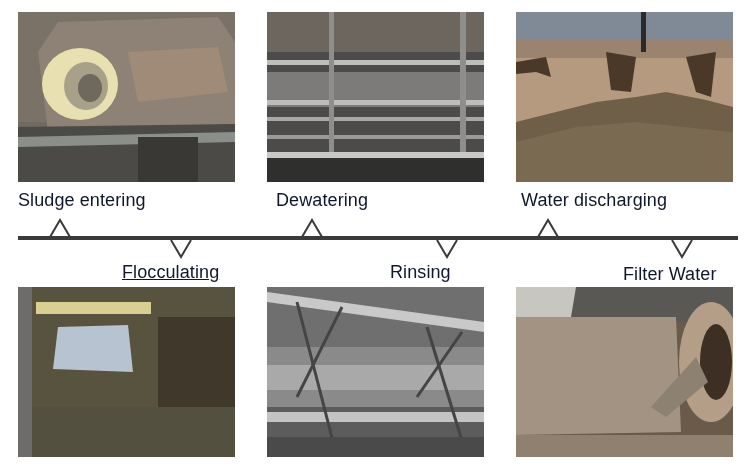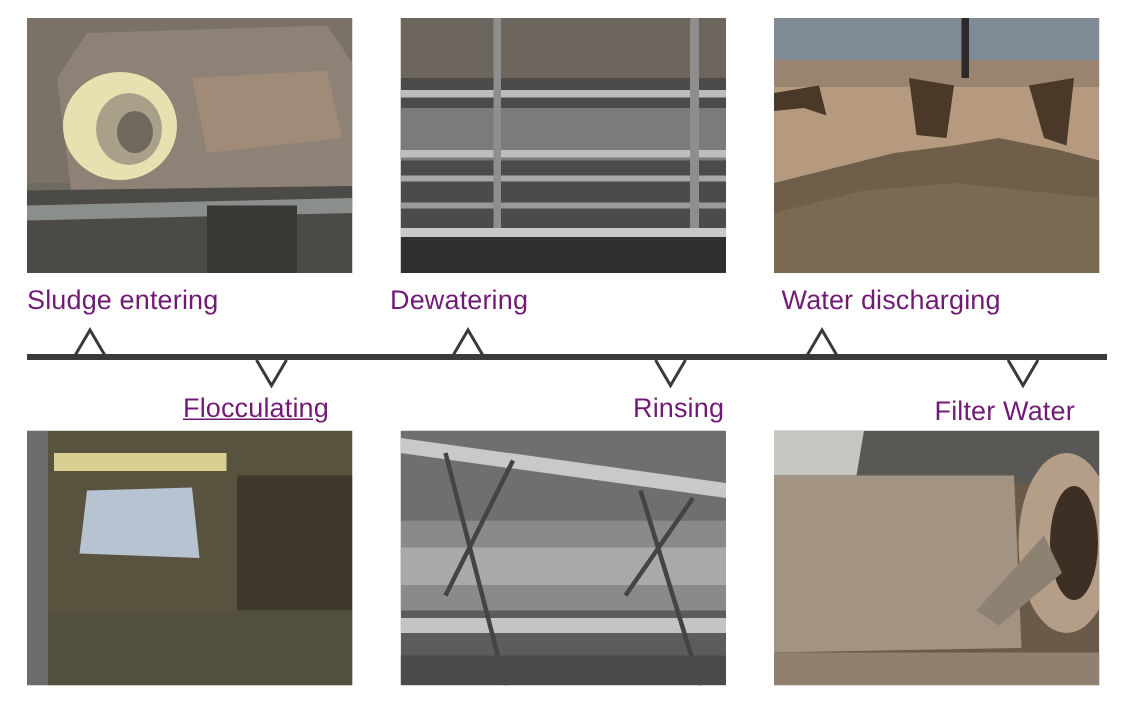--- a/index.html
+++ b/index.html
@@ -1,19 +1,19 @@
 <!DOCTYPE html>
 <html><head>
 <meta charset="utf-8">
 <style>
   html,body{margin:0;padding:0;background:#ffffff;}
   body{width:753px;height:473px;position:relative;overflow:hidden;font-family:"Liberation Sans","DejaVu Sans",sans-serif;}
   .photo{position:absolute;overflow:hidden;}
   .photo svg{display:block;width:100%;height:100%;}
-  .label{position:absolute;font-size:18px;color:#701a75;white-space:nowrap;letter-spacing:0.1px;}
+  .label{position:absolute;font-size:18px;color:#0f172a;white-space:nowrap;letter-spacing:0.1px;}
   .timeline{position:absolute;left:18px;top:236px;width:720px;height:4px;background:#3a3a3a;}
   .marker{position:absolute;width:22px;height:20px;}
   .marker svg{display:block;width:100%;height:100%;}
 </style>
 </head>
 <body>
 
 <div class="photo" style="left:18px;top:12px;width:217px;height:170px;">
   <svg viewBox="0 0 217 170" preserveAspectRatio="none">
     <rect width="217" height="170" fill="#6f6a62"></rect>
@@ -52,21 +52,21 @@
     <rect x="125" y="0" width="5" height="40" fill="#2a2a2a"></rect>
     <polygon points="0,50 30,45 35,65 20,60 0,62" fill="#4a3828"></polygon>
     <polygon points="90,40 120,45 115,80 95,78" fill="#4a3828"></polygon>
     <polygon points="170,45 200,40 195,85 180,80" fill="#4a3828"></polygon>
     <polygon points="0,110 40,100 80,90 120,85 150,80 190,88 217,95 217,170 0,170" fill="#6f5e48"></polygon>
     <polygon points="0,130 60,115 120,110 217,120 217,170 0,170" fill="#7b6a52"></polygon>
   </svg>
 </div>
 
 <div class="label" style="left:18px;top:190px;">Sludge entering</div>
-<div class="label" style="left:260px;top:190px;">Dewatering</div>
+<div class="label" style="left:276px;top:190px;">Dewatering</div>
 <div class="label" style="left:521px;top:190px;">Water discharging</div>
 
 <div class="timeline"></div>
 
 <div class="marker" style="left:49px;top:218px;">
   <svg viewBox="0 0 22 20">
       <polyline points="1,19 11,2 21,19" fill="none" stroke="#3a3a3a" stroke-width="2"></polyline>
     </svg>
 </div>
 <div class="marker" style="left:301px;top:218px;">
@@ -90,21 +90,21 @@
       <polyline points="1,1 11,18 21,1" fill="none" stroke="#3a3a3a" stroke-width="2"></polyline>
     </svg>
 </div>
 <div class="marker" style="left:671px;top:239px;">
   <svg viewBox="0 0 22 20">
       <polyline points="1,1 11,18 21,1" fill="none" stroke="#3a3a3a" stroke-width="2"></polyline>
     </svg>
 </div>
 
 <div class="label" style="left:122px;top:262px;text-decoration:underline;">Flocculating</div>
-<div class="label" style="left:422px;top:262px;">Rinsing</div>
+<div class="label" style="left:390px;top:262px;">Rinsing</div>
 <div class="label" style="left:623px;top:264px;">Filter Water</div>
 
 <div class="photo" style="left:18px;top:287px;width:217px;height:170px;">
   <svg viewBox="0 0 217 170" preserveAspectRatio="none">
     <rect width="217" height="170" fill="#4f4b3c"></rect>
     <rect width="14" height="170" fill="#6e6c6a"></rect>
     <rect x="14" y="0" width="203" height="170" fill="#58533f"></rect>
     <rect x="140" y="30" width="77" height="90" fill="#3b3327" opacity="0.8"></rect>
     <rect x="18" y="15" width="115" height="12" fill="#d9cf90"></rect>
     <polygon points="40,40 110,38 115,85 35,82" fill="#b8c3d2"></polygon>

